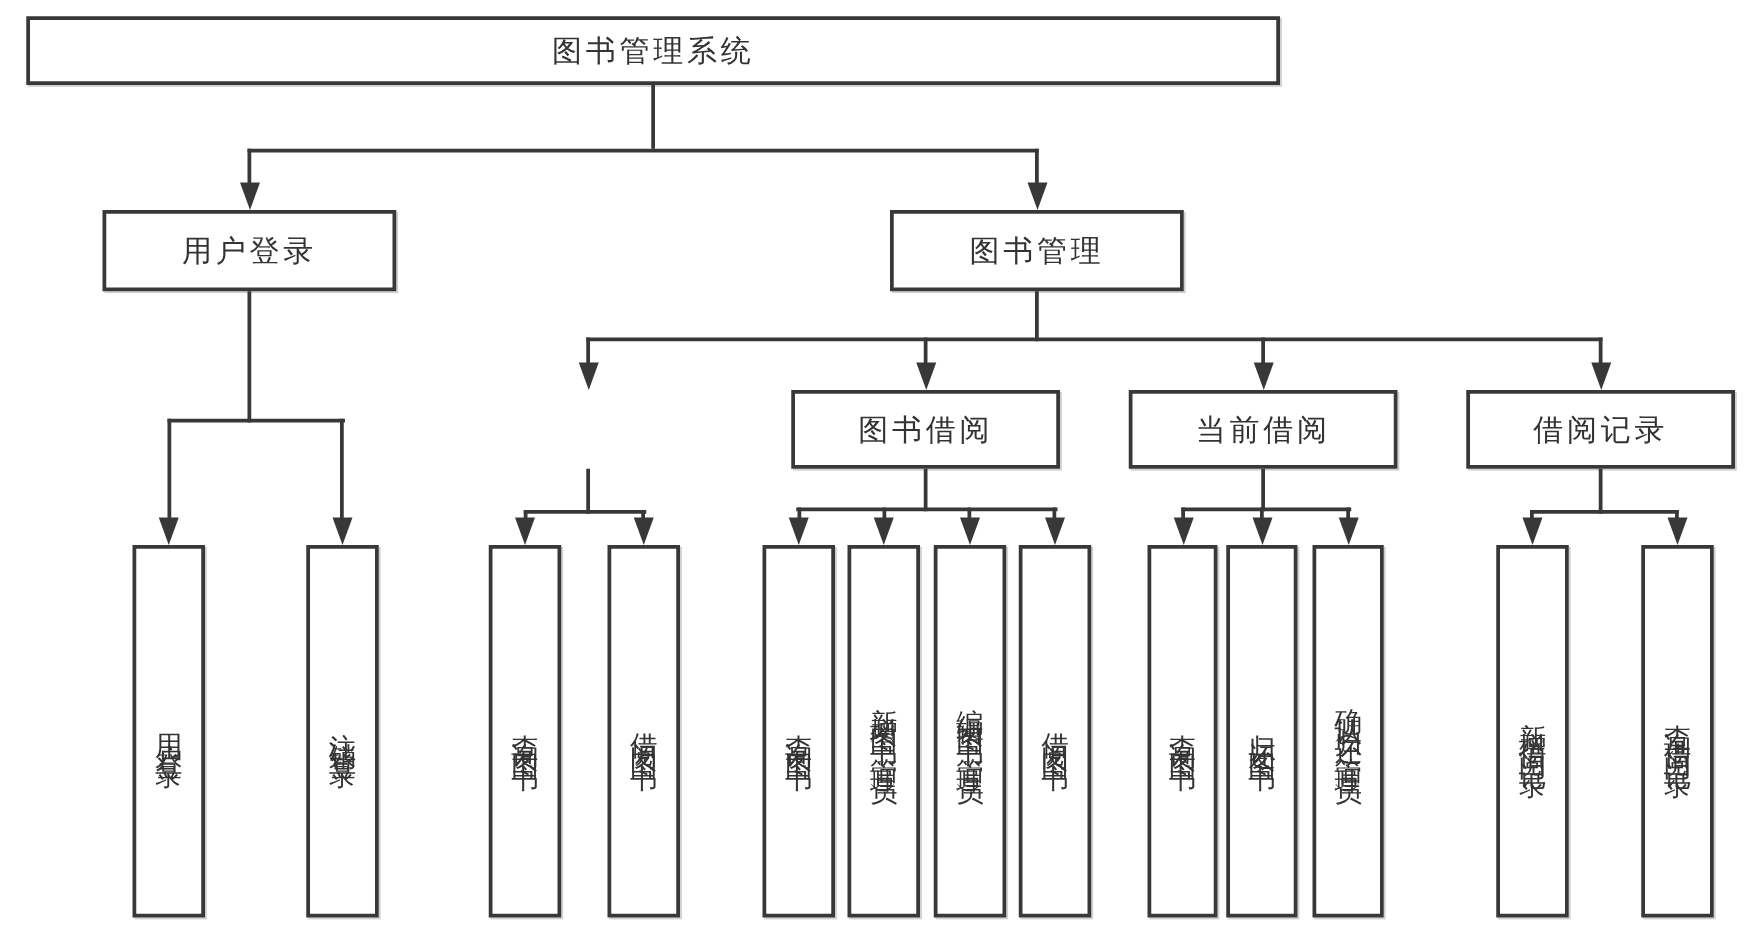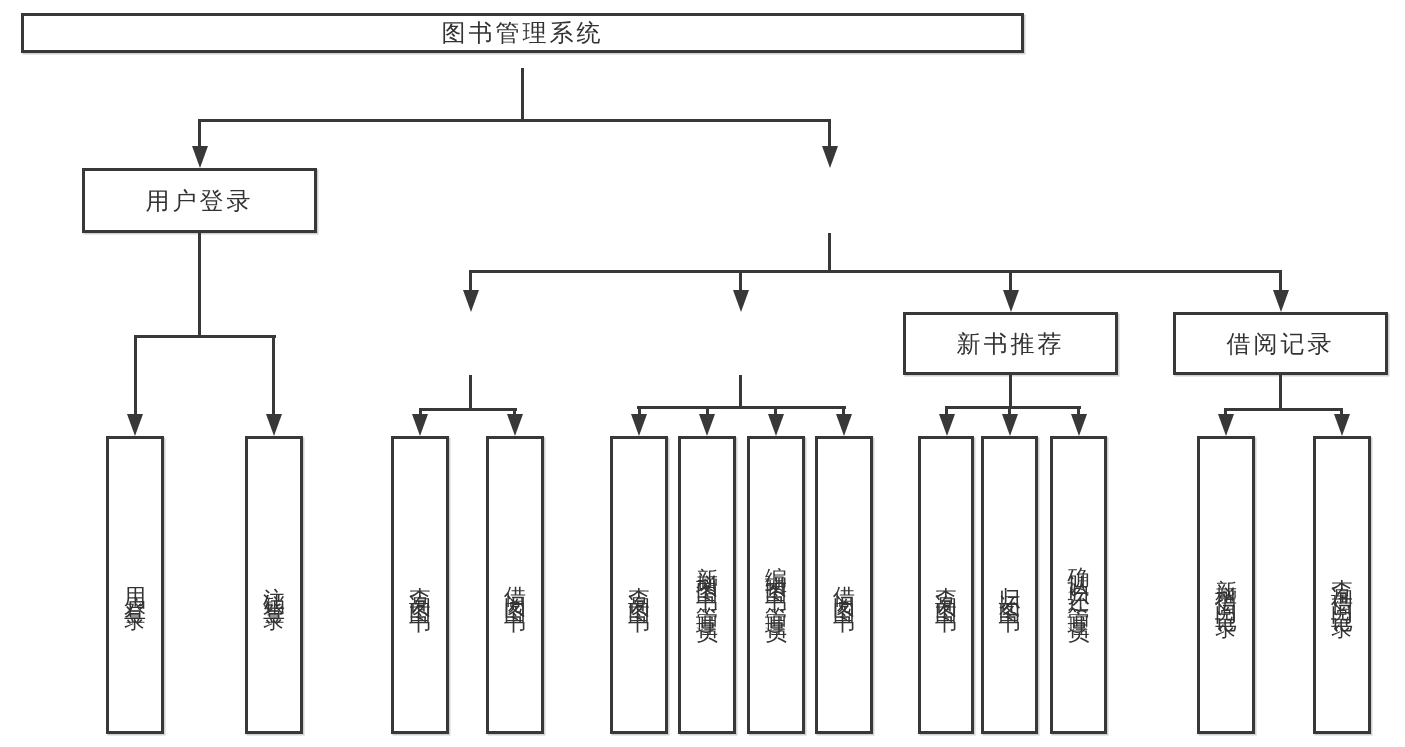--- a/index.html
+++ b/index.html
@@ -29,30 +29,36 @@
     position:absolute; right:6px; bottom:3px;
     font-size:18px; color:#ababab; letter-spacing:1px; white-space:nowrap;
     text-shadow:2px 1px 0 rgba(233,150,122,0.75);
   }
 </style>
 </head>
 <body>
 
 <div id="canvas">
 
-  <div class="box hbox" style="left:21px;top:13px;width:1003px;height:40px;">
+  <div class="box hbox" style="left:21px;top:13px;width:1003px;height:55px;">
     <span class="lbl">图书管理系统</span>
   </div>
 
   <div class="box hbox" style="left:82px;top:168px;width:235px;height:65px;">
     <span class="lbl">用户登录</span>
   </div>
+  <div class="box hbox" style="left:712px;top:168px;width:235px;height:65px;">
+    <span class="lbl">图书管理</span>
+  </div>
 
+  <div class="box hbox" style="left:633px;top:312px;width:215px;height:63px;">
+    <span class="lbl">图书借阅</span>
+  </div>
   <div class="box hbox" style="left:903px;top:312px;width:215px;height:63px;">
-    <span class="lbl">新书推荐</span>
+    <span class="lbl">当前借阅</span>
   </div>
   <div class="box hbox" style="left:1173px;top:312px;width:215px;height:63px;">
     <span class="lbl">借阅记录</span>
   </div>
 
   <div class="box vbox" style="left:106px;top:436px;width:58px;height:298px;">
     <span class="lbl">用户登录</span>
   </div>
   <div class="box vbox" style="left:245px;top:436px;width:58px;height:298px;">
     <span class="lbl">注销登录</span>

